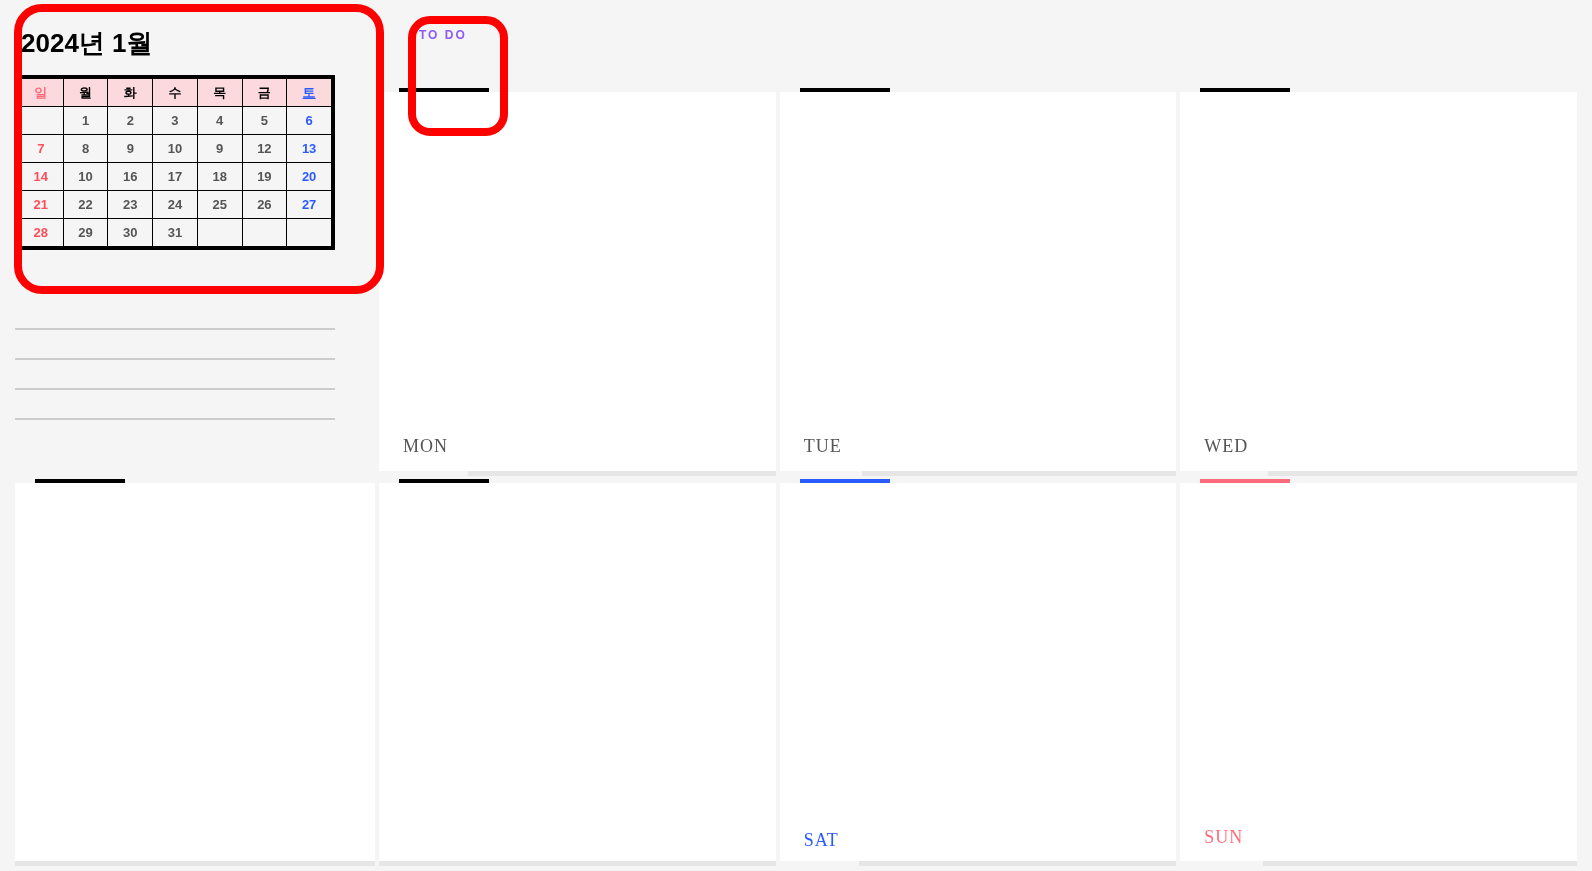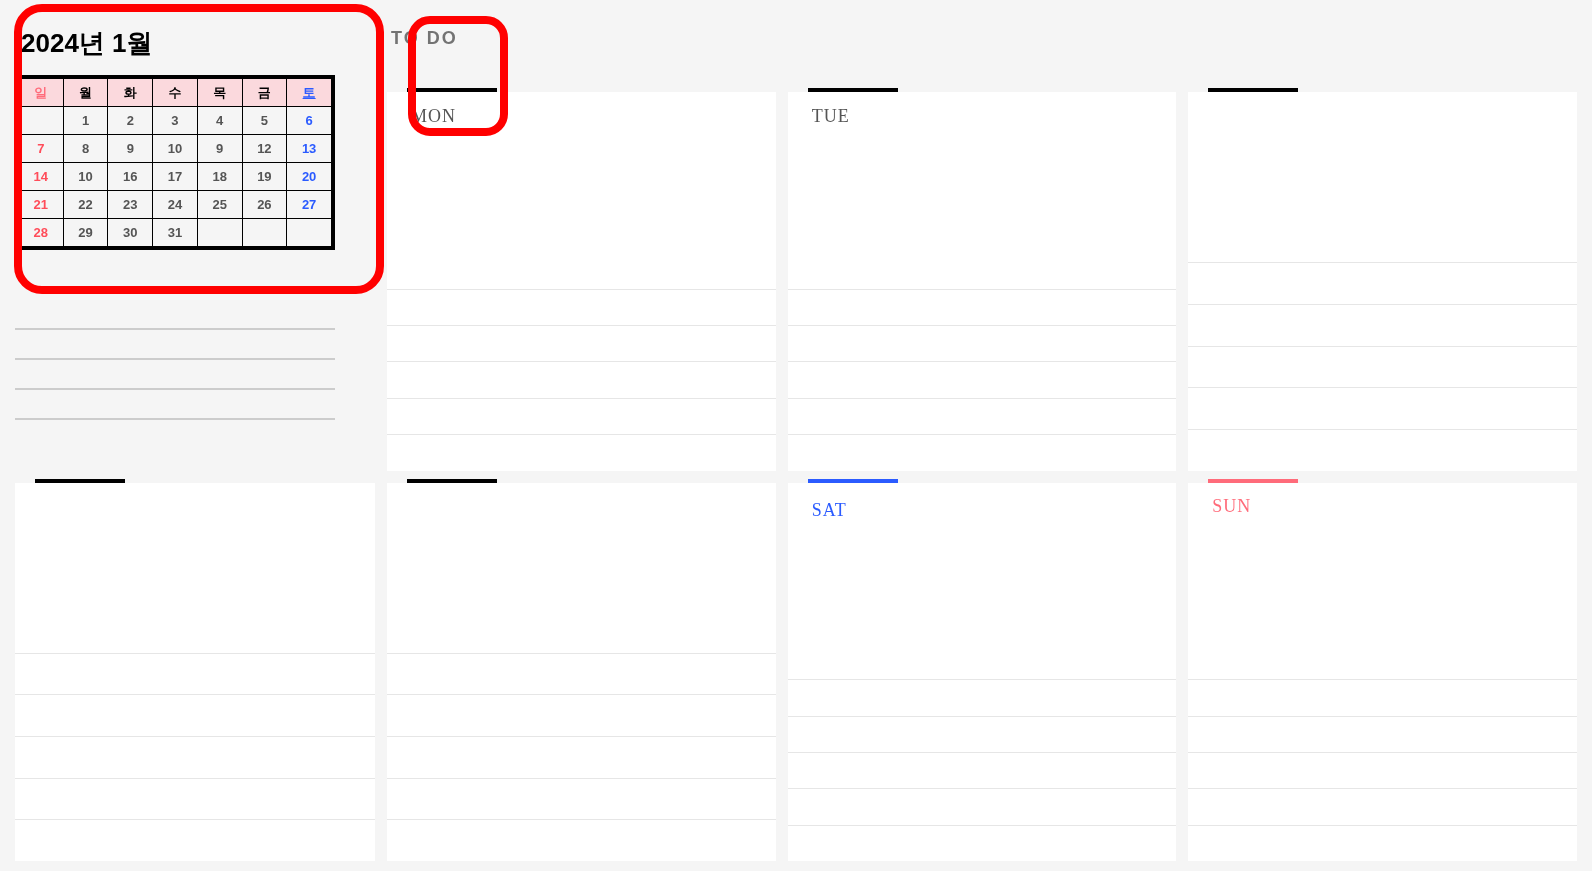--- a/index.html
+++ b/index.html
@@ -12,21 +12,21 @@
     position: relative;
   }
   .page {
     position: absolute;
     inset: 0;
     background: #f5f5f5;
     padding: 20px 15px 10px 15px;
     display: grid;
     grid-template-columns: 360px 1fr 1fr 1fr;
     grid-template-rows: 60px 1fr 1fr;
-    gap: 12px 12px;
+    gap: 12px 4px;
   }
 
   
   .sidebar {
     grid-column: 1;
     grid-row: 1 / span 2;
     display: flex;
     flex-direction: column;
   }
   .cal-title {
@@ -74,33 +74,35 @@
   
   .todo-header {
     grid-column: 2 / span 3;
     grid-row: 1;
     display: flex;
     align-items: flex-start;
   }
   .todo-label {
     font-family: Arial, sans-serif;
     font-weight: 900;
-    font-size: 18px;
+    font-size: 12px;
     letter-spacing: 2px;
-    color: #737373;
+    color: #8b5cf6;
     padding: 8px 4px 10px 4px;
     display: inline-block;
+    margin-left: 36px;
   }
 
   
   .day-card {
     background: #fff;
     display: flex;
-    flex-direction: column;
+    flex-direction: row;
     position: relative;
+    align-items: flex-end;
   }
   .day-header {
     height: 48px;
     display: flex;
     align-items: center;
     padding: 0 20px;
   }
   .day-tab {
     position: absolute;
     top: -4px;
@@ -267,20 +269,23 @@
         <div class="dline"></div>
         <div class="dline"></div>
         <div class="dline"></div>
         <div class="dline"></div>
       </div>
     </div>
   </div>
 
   <div class="day-card wed">
     <div class="day-tab"></div>
+    <div class="day-header">
+      <span class="day-name">WED</span>
+    </div>
     <div class="day-body">
       <div class="day-lines">
         <div class="dline"></div>
         <div class="dline"></div>
         <div class="dline"></div>
         <div class="dline"></div>
         <div class="dline"></div>
       </div>
     </div>
   </div>

